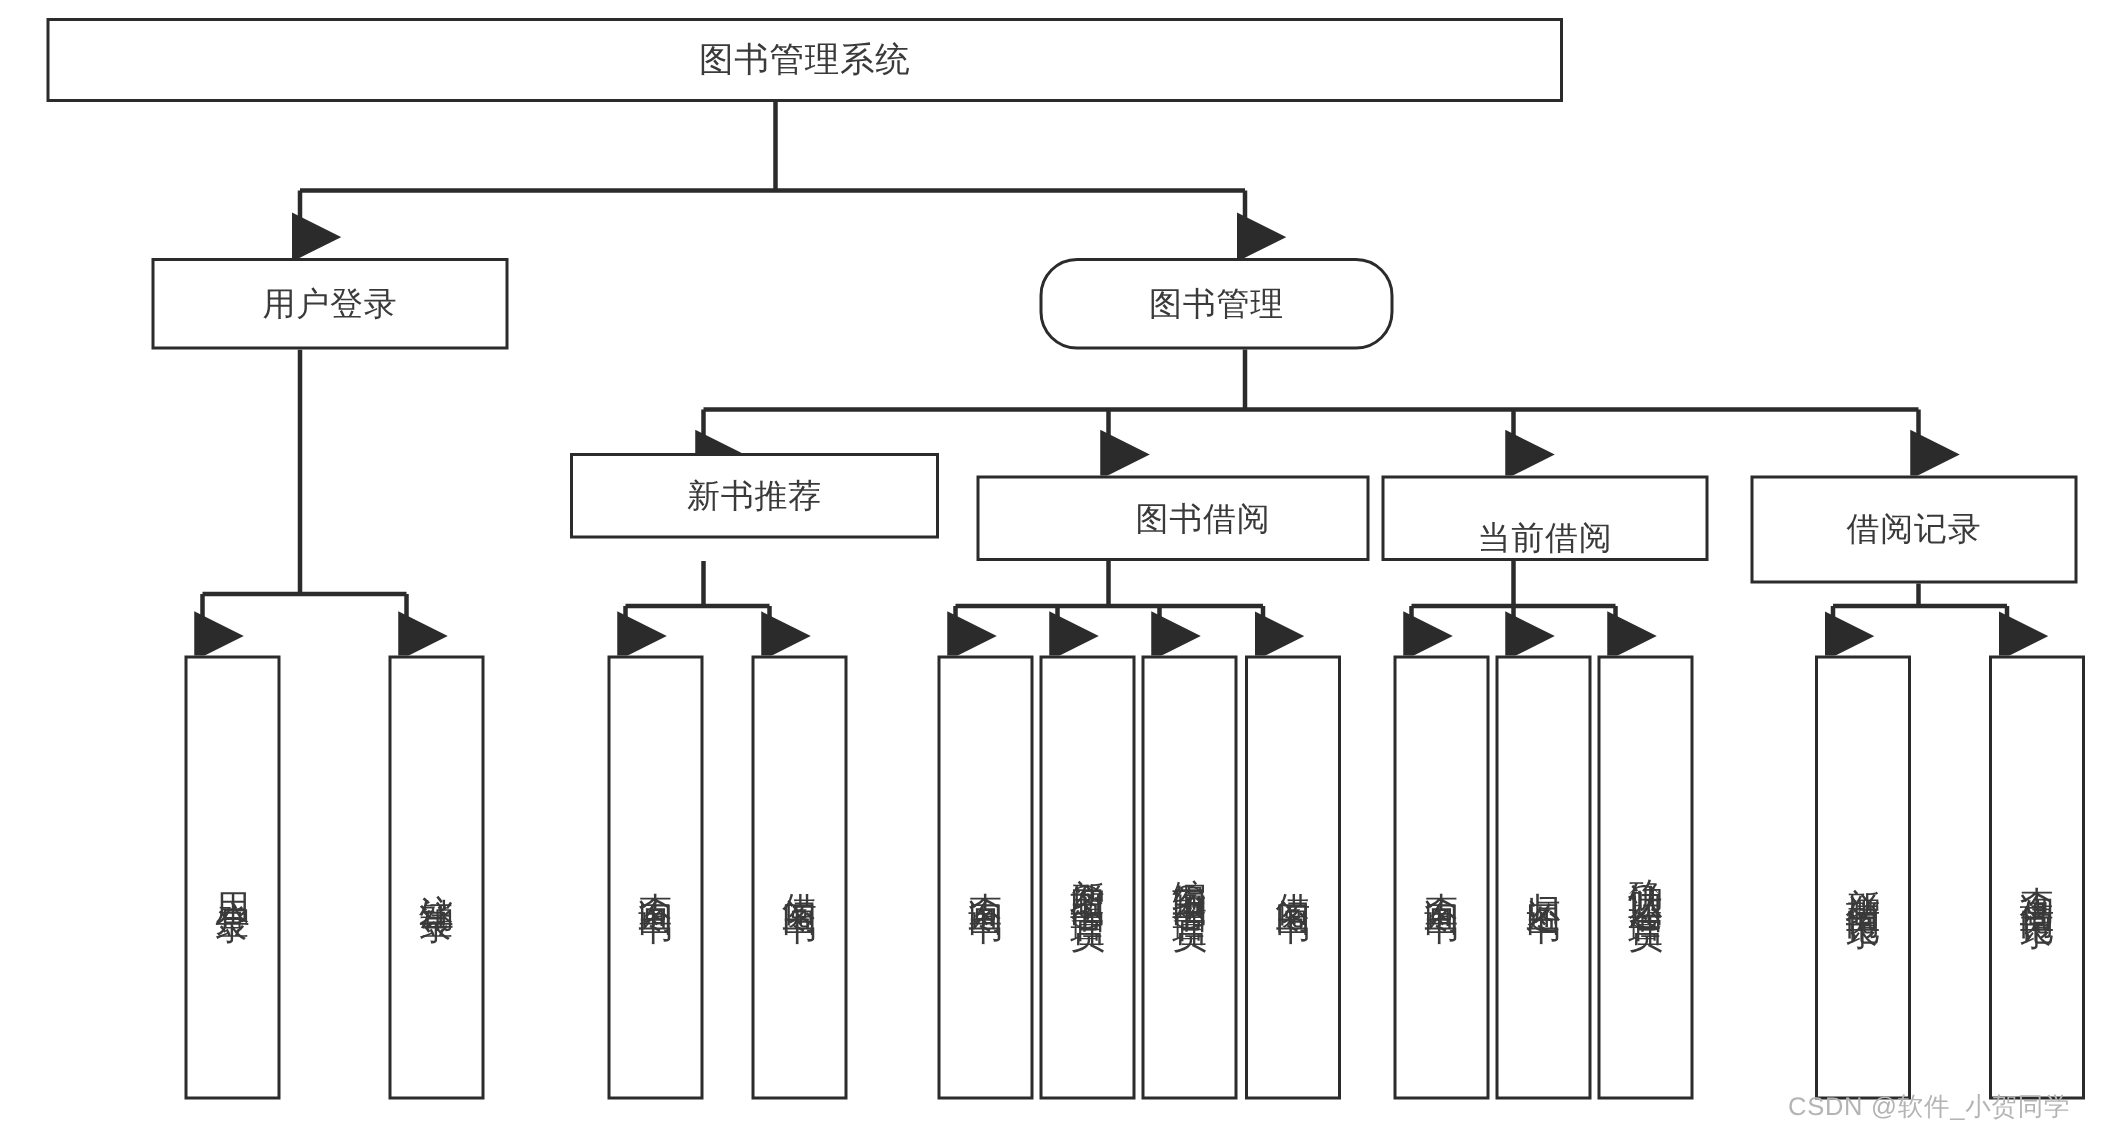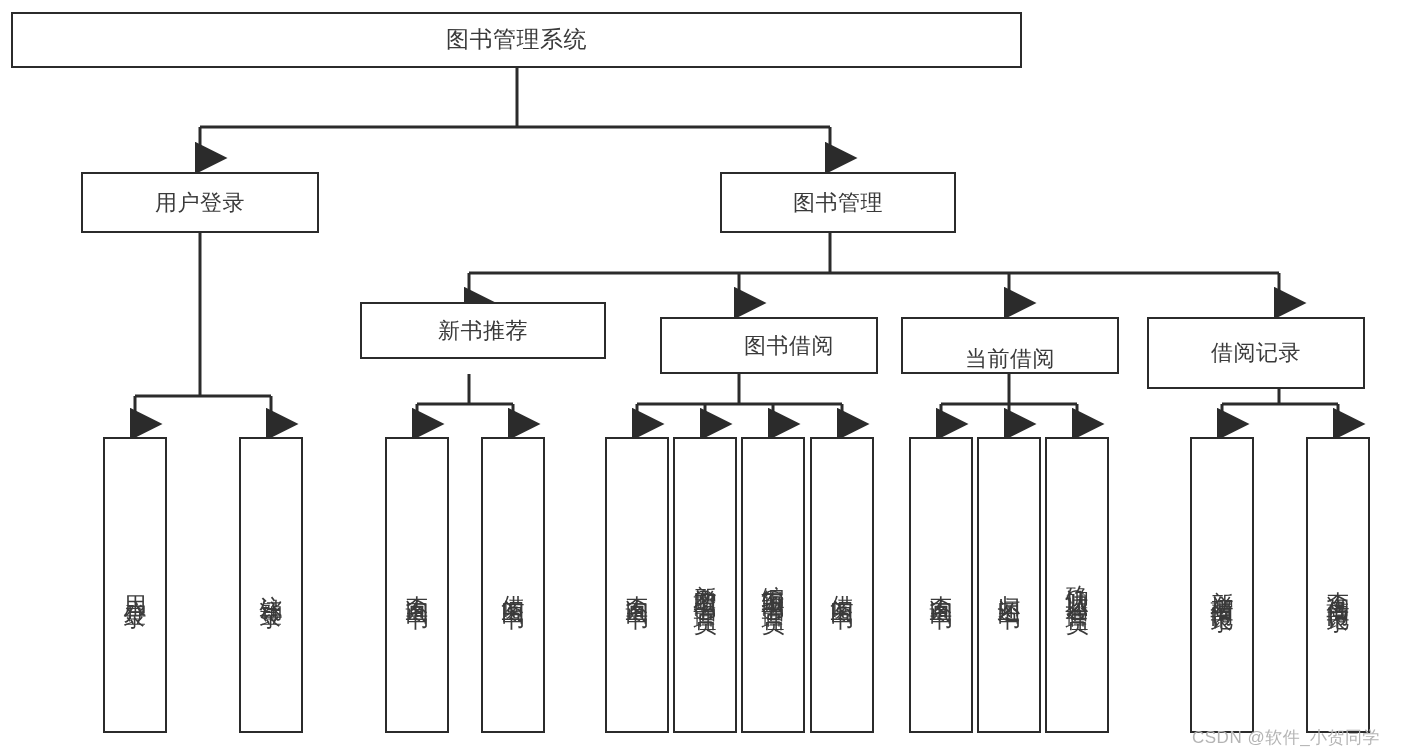--- a/index.html
+++ b/index.html
@@ -28,20 +28,21 @@
   .node {
     position: absolute;
     box-sizing: border-box;
     background: #ffffff;
     border: 2px solid #2b2b2b;
     display: flex;
     align-items: center;
     justify-content: center;
     color: #3a3a3a;
     z-index: 2;
+    margin-left: 20px;
   }
   .node-label {
     display: block;
     text-align: center;
     line-height: 1.18;
     color: #3a3a3a;
   }
   .node.horizontal .node-label {
     writing-mode: horizontal-tb;
     font-size: 22px;
@@ -129,28 +130,28 @@
     </g>
   </svg>
 
   <div class="node horizontal root" style="left:11px; top:12px; width:1011px; height:56px;">
     <span class="node-label">图书管理系统</span>
   </div>
 
   <div class="node horizontal" style="left:81px; top:172px; width:238px; height:61px;">
     <span class="node-label">用户登录</span>
   </div>
-  <div class="node horizontal" style="left:720px; top:172px; width:236px; height:61px;">
+  <div class="node horizontal" style="left:673px; top:172px; width:236px; height:61px;border-radius:25px;">
     <span class="node-label">图书管理</span>
   </div>
 
   <div class="node horizontal" style="left:360px; top:302px; width:246px; height:57px;">
     <span class="node-label">新书推荐</span>
   </div>
-  <div class="node horizontal" style="left:660px; top:317px; width:218px; height:57px;padding-left:40px;">
+  <div class="node horizontal" style="left:631px; top:317px; width:262px; height:57px;padding-left:40px;">
     <span class="node-label">图书借阅</span>
   </div>
   <div class="node horizontal" style="left:901px; top:317px; width:218px; height:57px;align-items:flex-end;">
     <span class="node-label">当前借阅</span>
   </div>
   <div class="node horizontal" style="left:1147px; top:317px; width:218px; height:72px;">
     <span class="node-label">借阅记录</span>
   </div>
 
   <div class="node vertical" style="left:103px; top:437px; width:64px; height:296px;">

